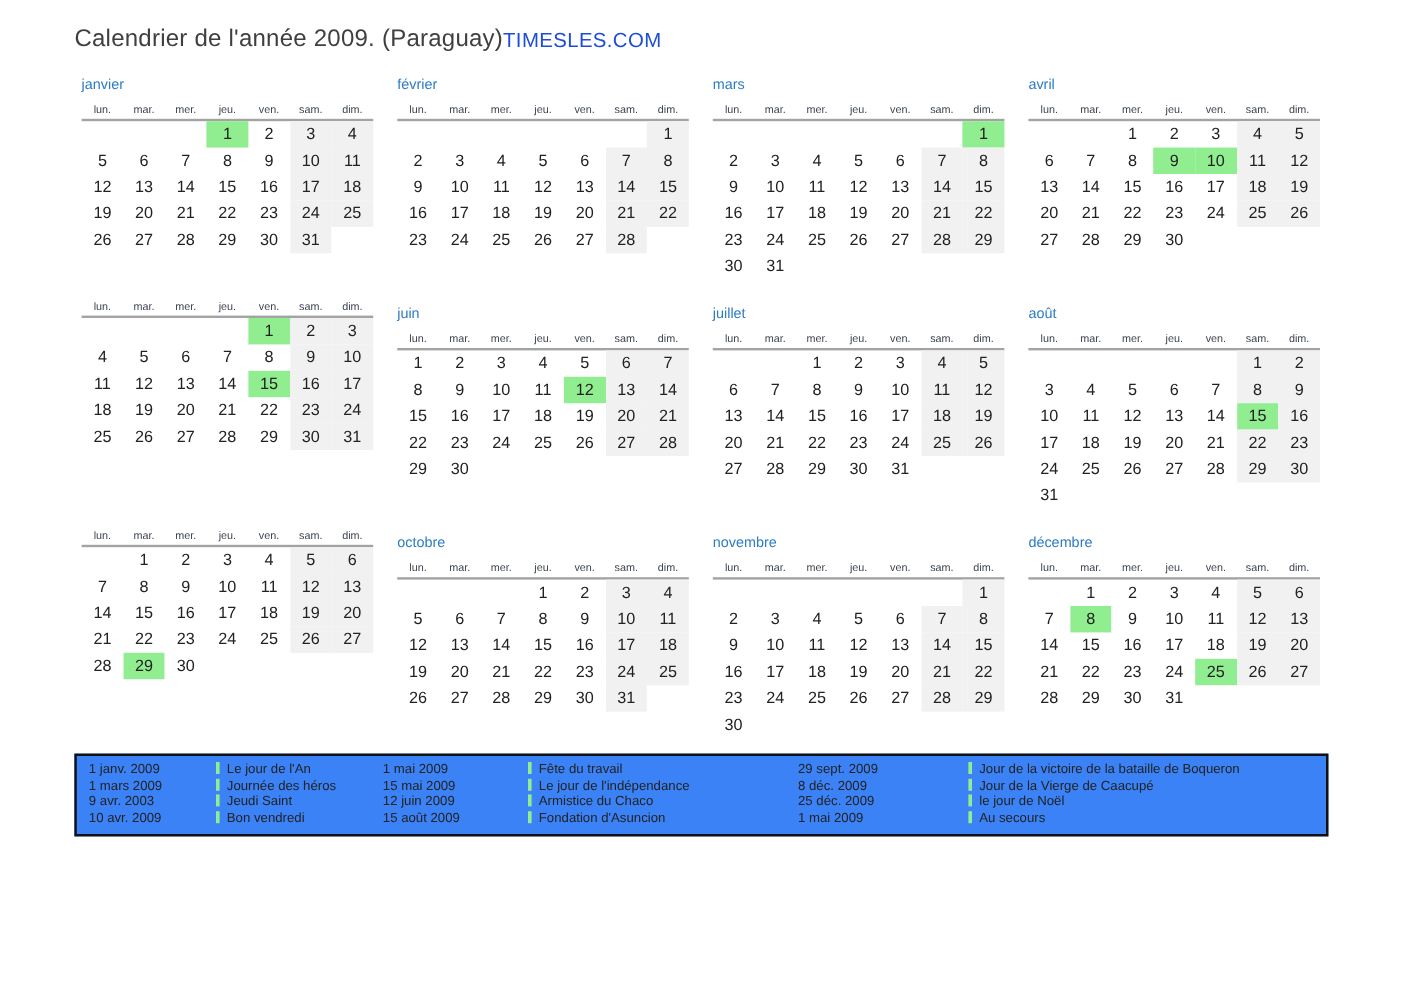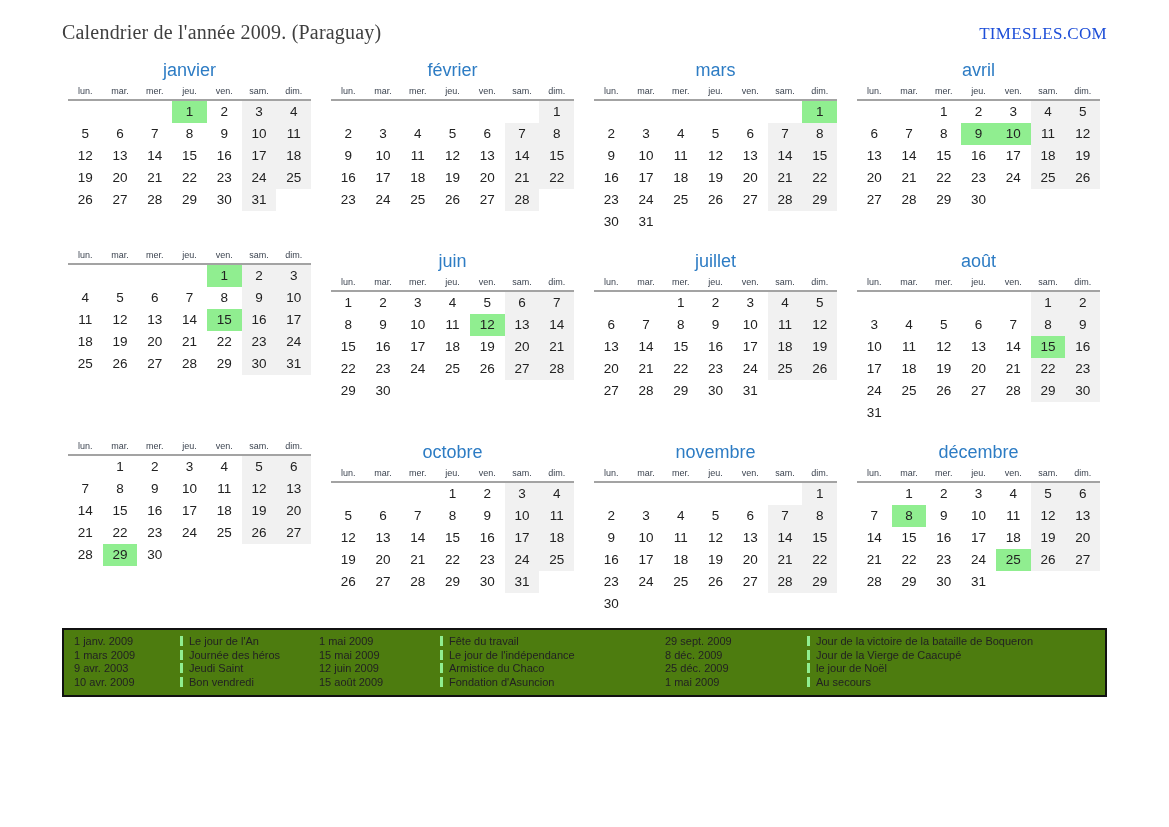--- a/index.html
+++ b/index.html
@@ -3,52 +3,51 @@
 <meta charset="utf-8">
 <style>
   * { margin:0; padding:0; box-sizing:border-box; }
   html,body { background:#ffffff; }
   body {
     width:1169px; height:827px; overflow:hidden; position:relative;
     font-family:"Liberation Sans", sans-serif; color:#222;
   }
   .content { margin:0 62px; width:1045px; }
   .page-header {
-    display:flex; justify-content:space-between; align-items:flex-start;
+    display:flex; align-items:flex-start;
     padding-top:21px;
-    font-family:Liberation Serif, serif;
   }
   .page-title { font-size:20px; font-weight:400; color:#3f3f3f; letter-spacing:0.2px; }
   .site-link {
     font-size:17px; color:#1d4ed8; text-decoration:none; letter-spacing:0.3px;
     margin-top:3px; cursor:pointer;
   }
   #months {
     display:grid; grid-template-columns:repeat(4, 243px);
     column-gap:20px; row-gap:17px; margin:15px 0 0 6px;
   }
   .month { width:243px; }
   .month-title {
-    text-align:center; color:#2d7cc4; font-size:18px; font-weight:400;
+    color:#2d7cc4; font-size:12px; font-weight:400;
     height:22px; line-height:22px; margin-bottom:5px;
   }
   .dow-row {
     display:grid; grid-template-columns:repeat(7, 1fr);
     border-bottom:2px solid #a3a3a3; padding-bottom:3px;
   }
   .dow { text-align:center; font-size:9px; color:#3c4450; }
   .week-row { display:grid; grid-template-columns:repeat(7, 1fr); }
   .day {
     height:22px; line-height:22px; text-align:center;
     font-size:13.5px; color:#222;
   }
   .day.weekend { background:#f1f1f1; }
   .day.holiday { background:#90ee90; }
   #legend {
-    margin-top:13px; border:2px solid #111; background:#4d7c0f;
+    margin-top:13px; border:2px solid #111; background:#3b82f6;
     padding:5px 8px 6px 10px;
     display:grid; grid-template-columns:106px 139px 121px 225px 142px 1fr;
     font-size:11px; line-height:13.5px; color:#222;
   }
   .lg-date { white-space:nowrap; }
   .lg-name { white-space:nowrap; }
   .lg-bar {
     display:inline-block; width:3px; height:10px; background:#90ee90;
     margin-right:6px; vertical-align:-1px;
   }

